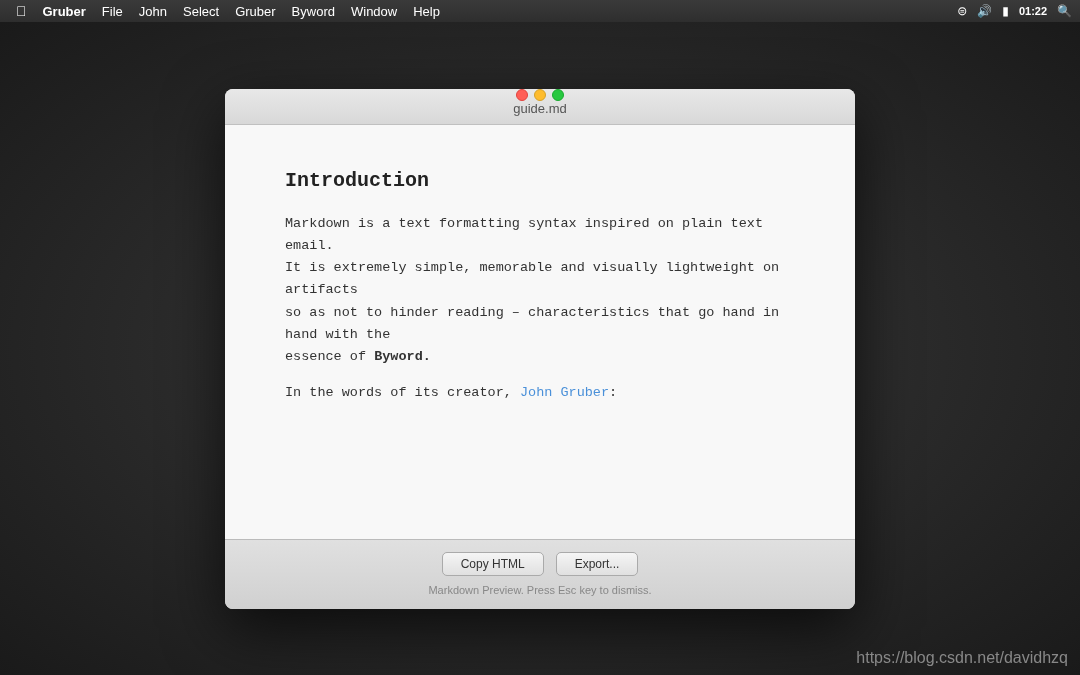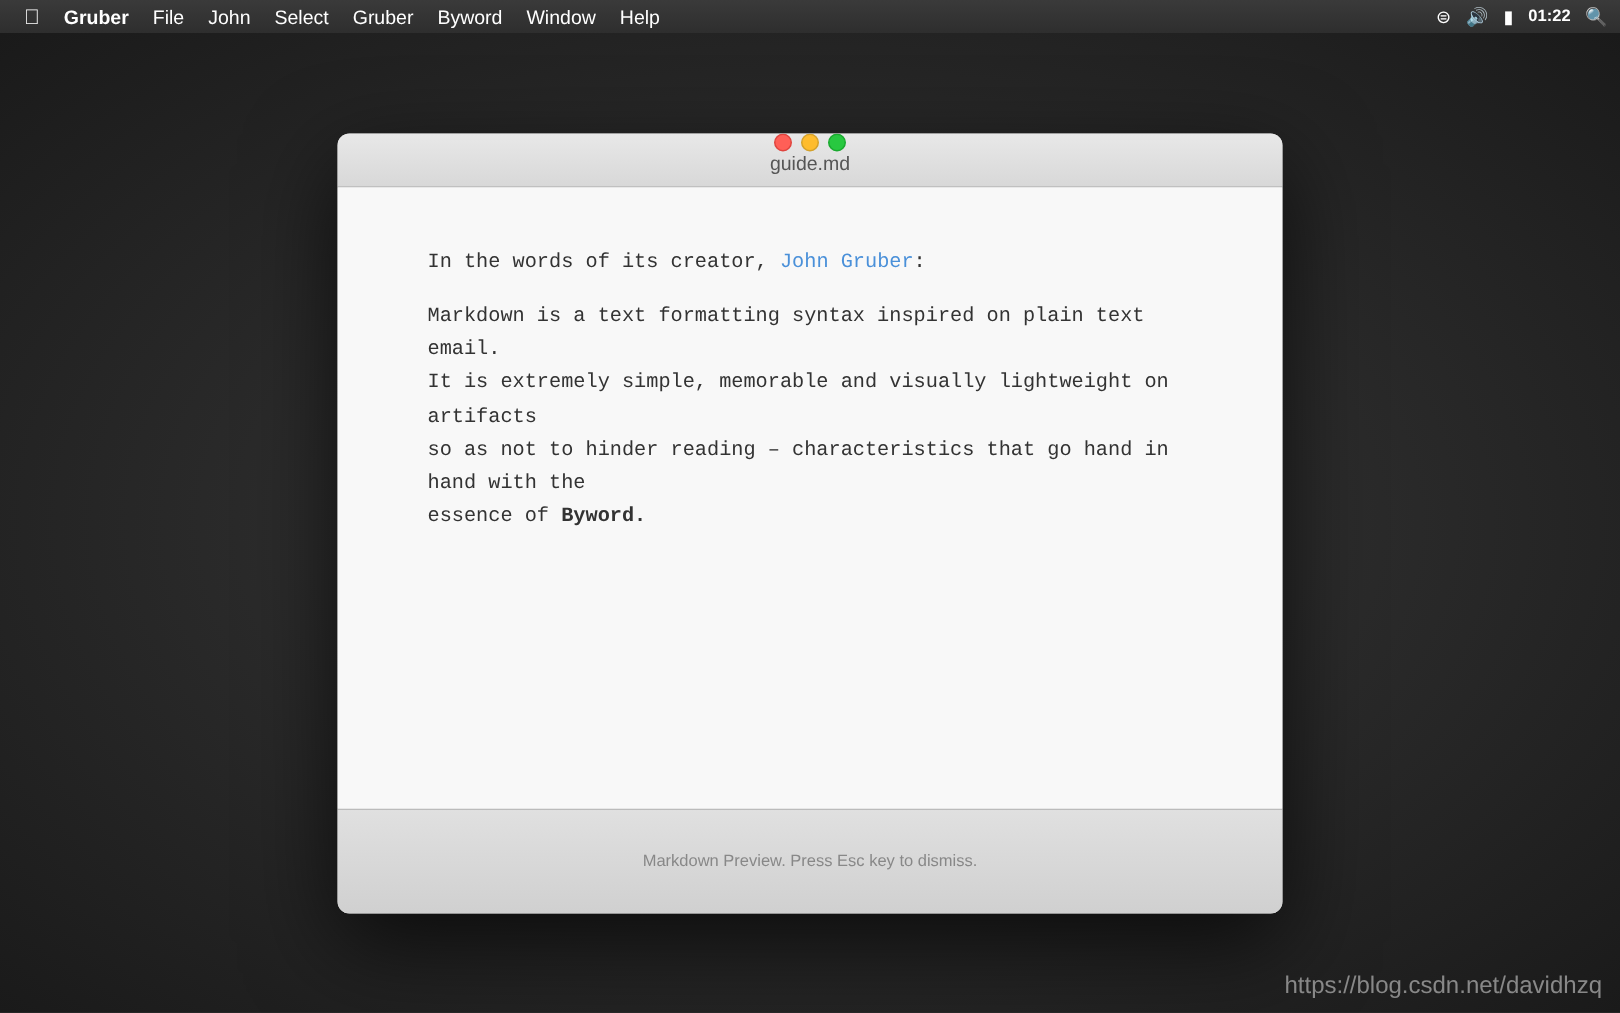--- a/index.html
+++ b/index.html
@@ -247,34 +247,39 @@
         <div class="traffic-light close"></div>
         <div class="traffic-light minimize"></div>
         <div class="traffic-light maximize"></div>
       </div>
       <div class="titlebar-title">guide.md</div>
     </div>
 
     <div class="window-content">
       <div class="md-content">
 
+        <div class="md-h1">Introduction</div>
+
+        <p class="md-p">
+          <span>Markdown is a text formatting syntax inspired on plain text email.<br>It is extremely simple, memorable and visually lightweight on artifacts<br>so as not to hinder reading – characteristics that go hand in hand with the<br>essence of </span><span class="md-bold">Byword.</span>
+        </p>
 
         <p class="md-p">
           <span>In the words of its creator, </span><a class="md-link" href="#">John Gruber</a><span>:</span>
         </p>
 
-        <p class="md-p">
-          <span>Markdown is a text formatting syntax inspired on plain text email.<br>It is extremely simple, memorable and visually lightweight on artifacts<br>so as not to hinder reading – characteristics that go hand in hand with the<br>essence of </span><span class="md-bold">Byword.</span>
-        </p>
-
 
       </div>
     </div>
 
     <div class="window-footer">
+      <div class="footer-buttons">
+        <button class="footer-btn">Copy HTML</button>
+        <button class="footer-btn">Export...</button>
+      </div>
       <div class="footer-hint">Markdown Preview. Press Esc key to dismiss.</div>
     </div>
 
   </div>
 
   <div class="url-hint">https://blog.csdn.net/davidhzq</div>
 
 </div>
 
 </body></html>

